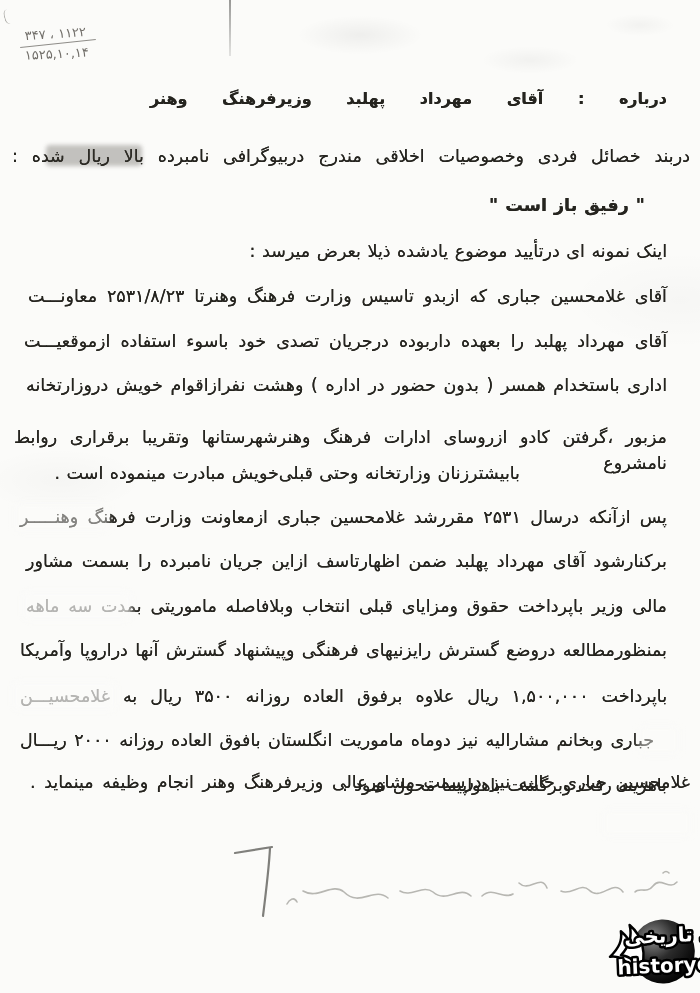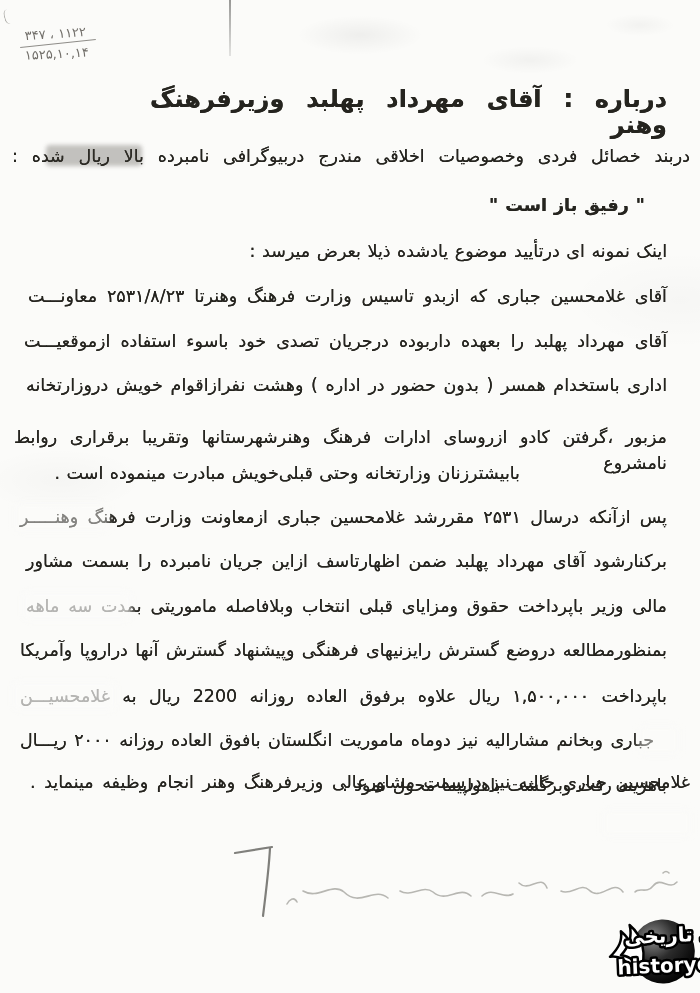--- a/index.html
+++ b/index.html
@@ -37,21 +37,21 @@
     background:linear-gradient(rgba(70,70,68,.55), rgba(120,120,118,.18));
     filter:blur(.4px);
   }
   
   .tline{
     position:absolute;direction:rtl;text-align:right;white-space:nowrap;
     color:#25241f;font-size:17.5px;line-height:26px;word-spacing:1px;
     text-shadow:0 0 .5px rgba(35,34,29,.9);
   }
   .just{white-space:normal;text-align:justify;text-align-last:justify;}
-  .title{font-weight:bold;font-size:24px;}
+  .title{font-weight:bold;font-size:16px;}
   .boldish{font-weight:bold;}
   .l-split{display:flex;justify-content:space-between;white-space:nowrap;}
   .l-split span{display:inline-block;}
   
   .smudge-dark{
     position:absolute;background:rgba(62,60,54,.30);border-radius:4px;
     filter:blur(2px);z-index:3;pointer-events:none;
   }
   .fade-light{
     position:absolute;background:rgba(251,251,249,.68);border-radius:6px;
@@ -98,21 +98,21 @@
   <div class="tline just" style="top:417px;right:33px;left:14px;margin-top:7px;">مزبور ،گرفتن کادو ازروسای ادارات فرهنگ وهنرشهرستانها وتقریبا برقراری روابط نامشروع</div>
   <div class="tline l-split" style="top:460px;right:180px;left:183px;">
     <span>بابیشترزنان وزارتخانه وحتی قبلی</span>
     <span>خویش مبادرت مینموده است .</span>
   </div>
 
   <div class="tline just" style="top:504px;right:33px;left:20px;">پس ازآنکه درسال ۲۵۳۱ مقررشد غلامحسین جباری ازمعاونت وزارت فرهنگ وهنـــــر</div>
   <div class="tline just" style="top:548px;right:33px;left:26px;">برکنارشود آقای مهرداد پهلبد ضمن اظهارتاسف ازاین جریان نامبرده را بسمت مشاور</div>
   <div class="tline just" style="top:637px;right:33px;left:20px;">بمنظورمطالعه دروضع گسترش رایزنیهای فرهنگی وپیشنهاد گسترش آنها دراروپا وآمریکا</div>
   <div class="tline just" style="top:593px;right:33px;left:26px;">مالی وزیر باپرداخت حقوق ومزایای قبلی انتخاب وبلافاصله ماموریتی بمدت سه ماهه</div>
-  <div class="tline just" style="top:683px;right:33px;left:20px;">باپرداخت ۱,۵۰۰,۰۰۰ ریال علاوه برفوق العاده روزانه 2200 ریال به غلامحسیـــن</div>
+  <div class="tline just" style="top:683px;right:33px;left:20px;">باپرداخت ۱,۵۰۰,۰۰۰ ریال علاوه برفوق العاده روزانه ۳۵۰۰ ریال به غلامحسیـــن</div>
   <div class="tline just" style="top:727px;right:46px;left:20px;">جباری وبخانم مشارالیه نیز دوماه ماموریت انگلستان بافوق العاده روزانه ۲۰۰۰ ریـــال</div>
   <div class="tline" style="top:772px;right:33px;text-align:right;">باهزینه رفت وبرگشت باهواپیما محول نمود .</div>
 
   <div class="tline just" style="top:769px;right:10px;left:14px;margin-left:16px;">غلامحسین جباری حالیه نیز درسمت مشاورعالی وزیرفرهنگ وهنر انجام وظیفه مینماید .</div>
 
   <div class="fade-light fade-weak" style="left:14px;top:502px;width:95px;height:30px;"></div>
   <div class="fade-light" style="left:22px;top:591px;width:110px;height:30px;"></div>
   <div class="fade-light" style="left:12px;top:681px;width:105px;height:30px;"></div>
   <div class="fade-light fade-weak" style="left:638px;top:725px;width:42px;height:30px;"></div>
   <div class="fade-light fade-weak" style="left:602px;top:809px;width:90px;height:28px;"></div>

